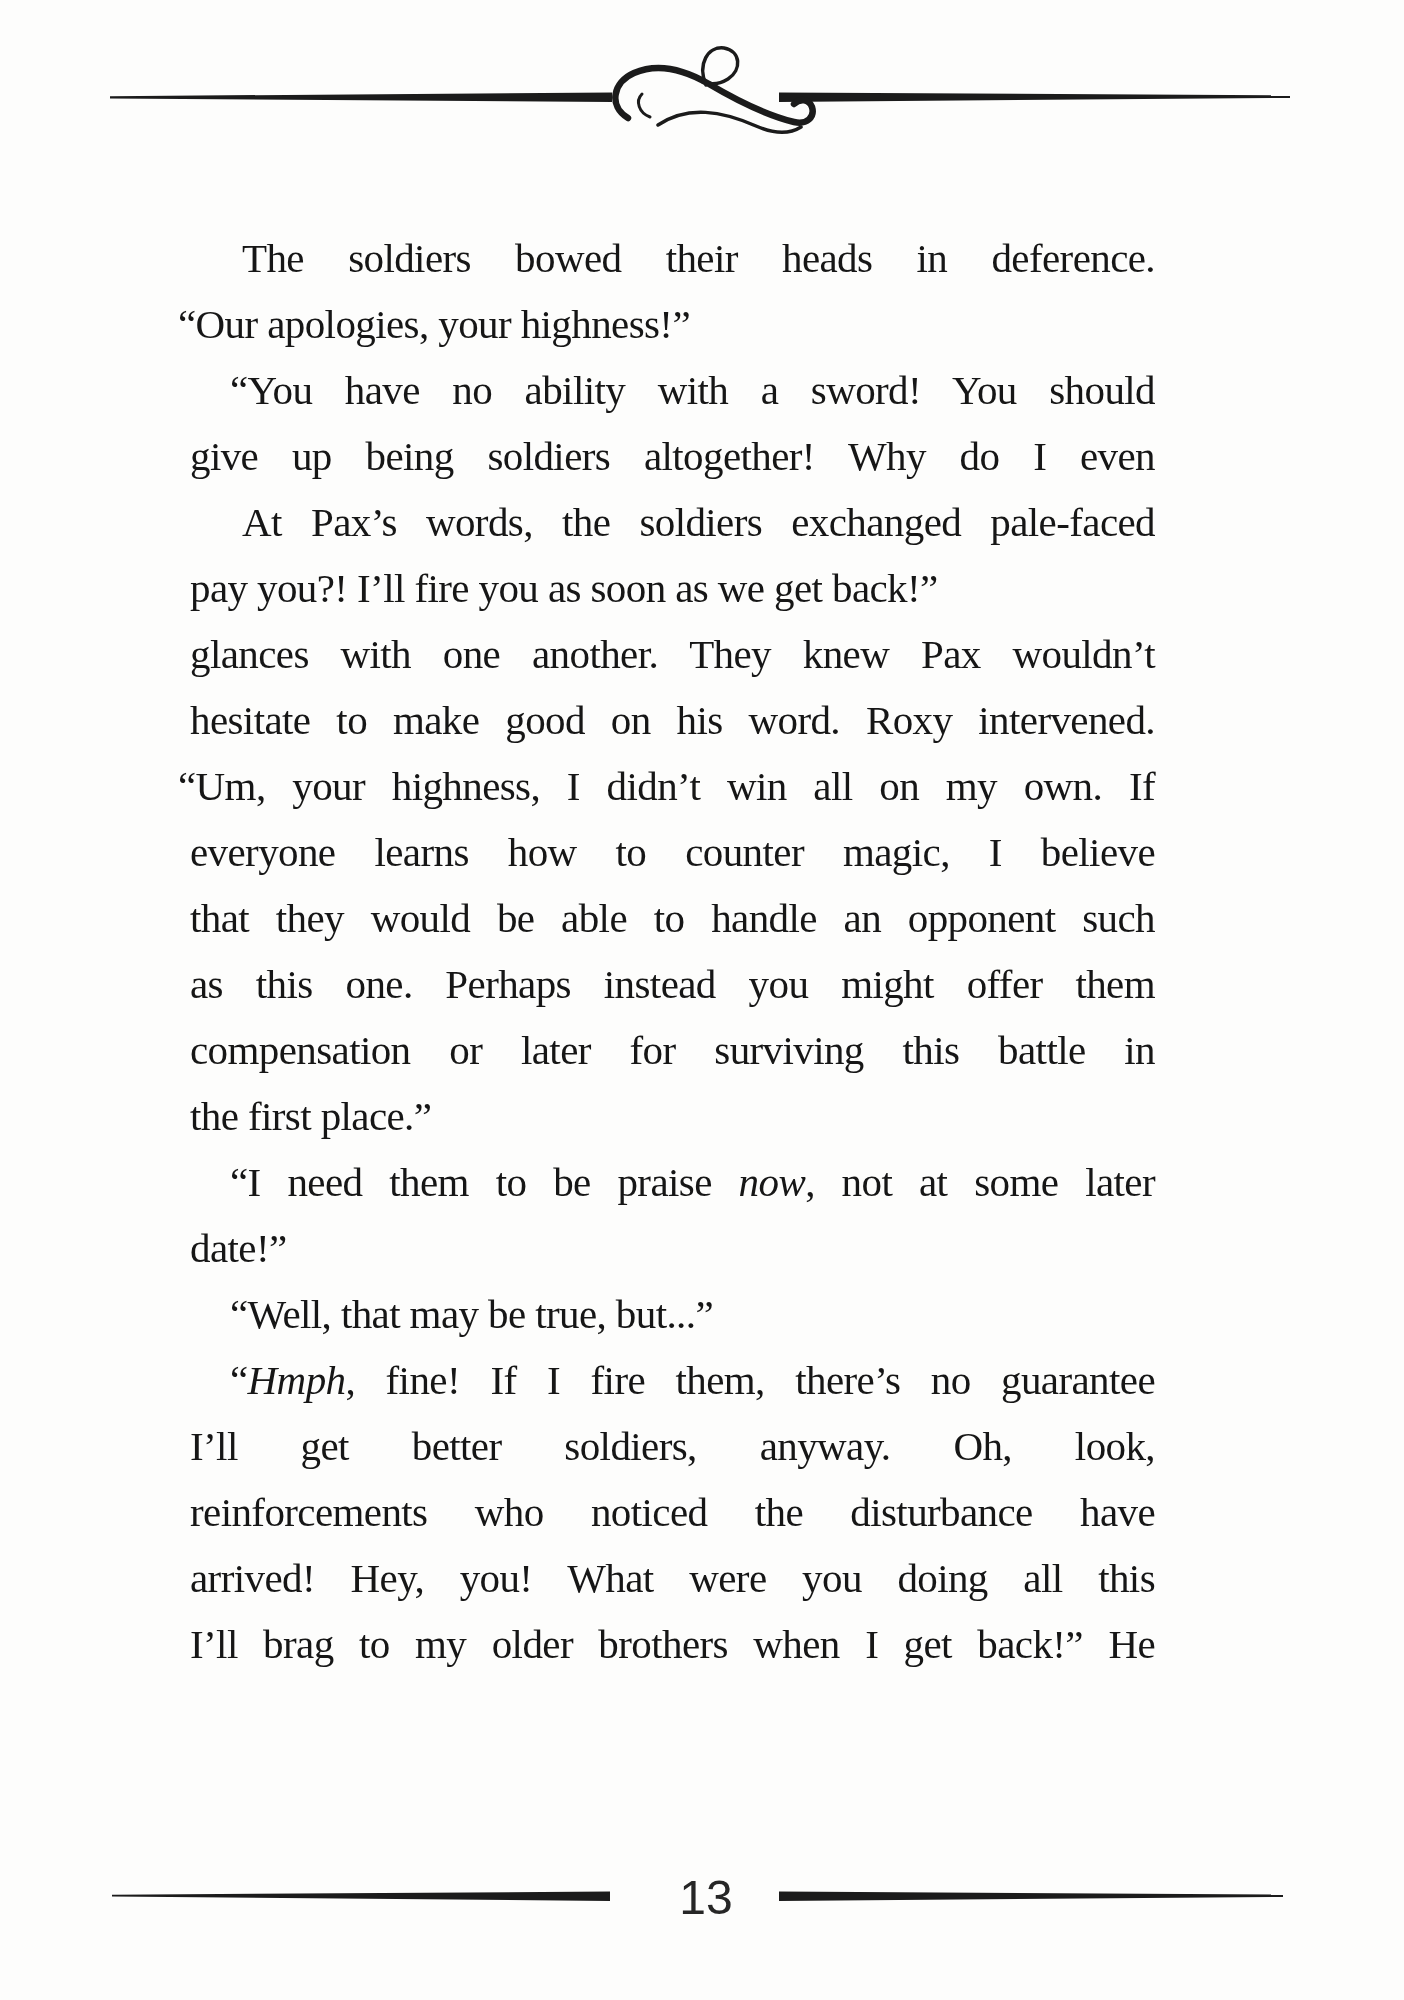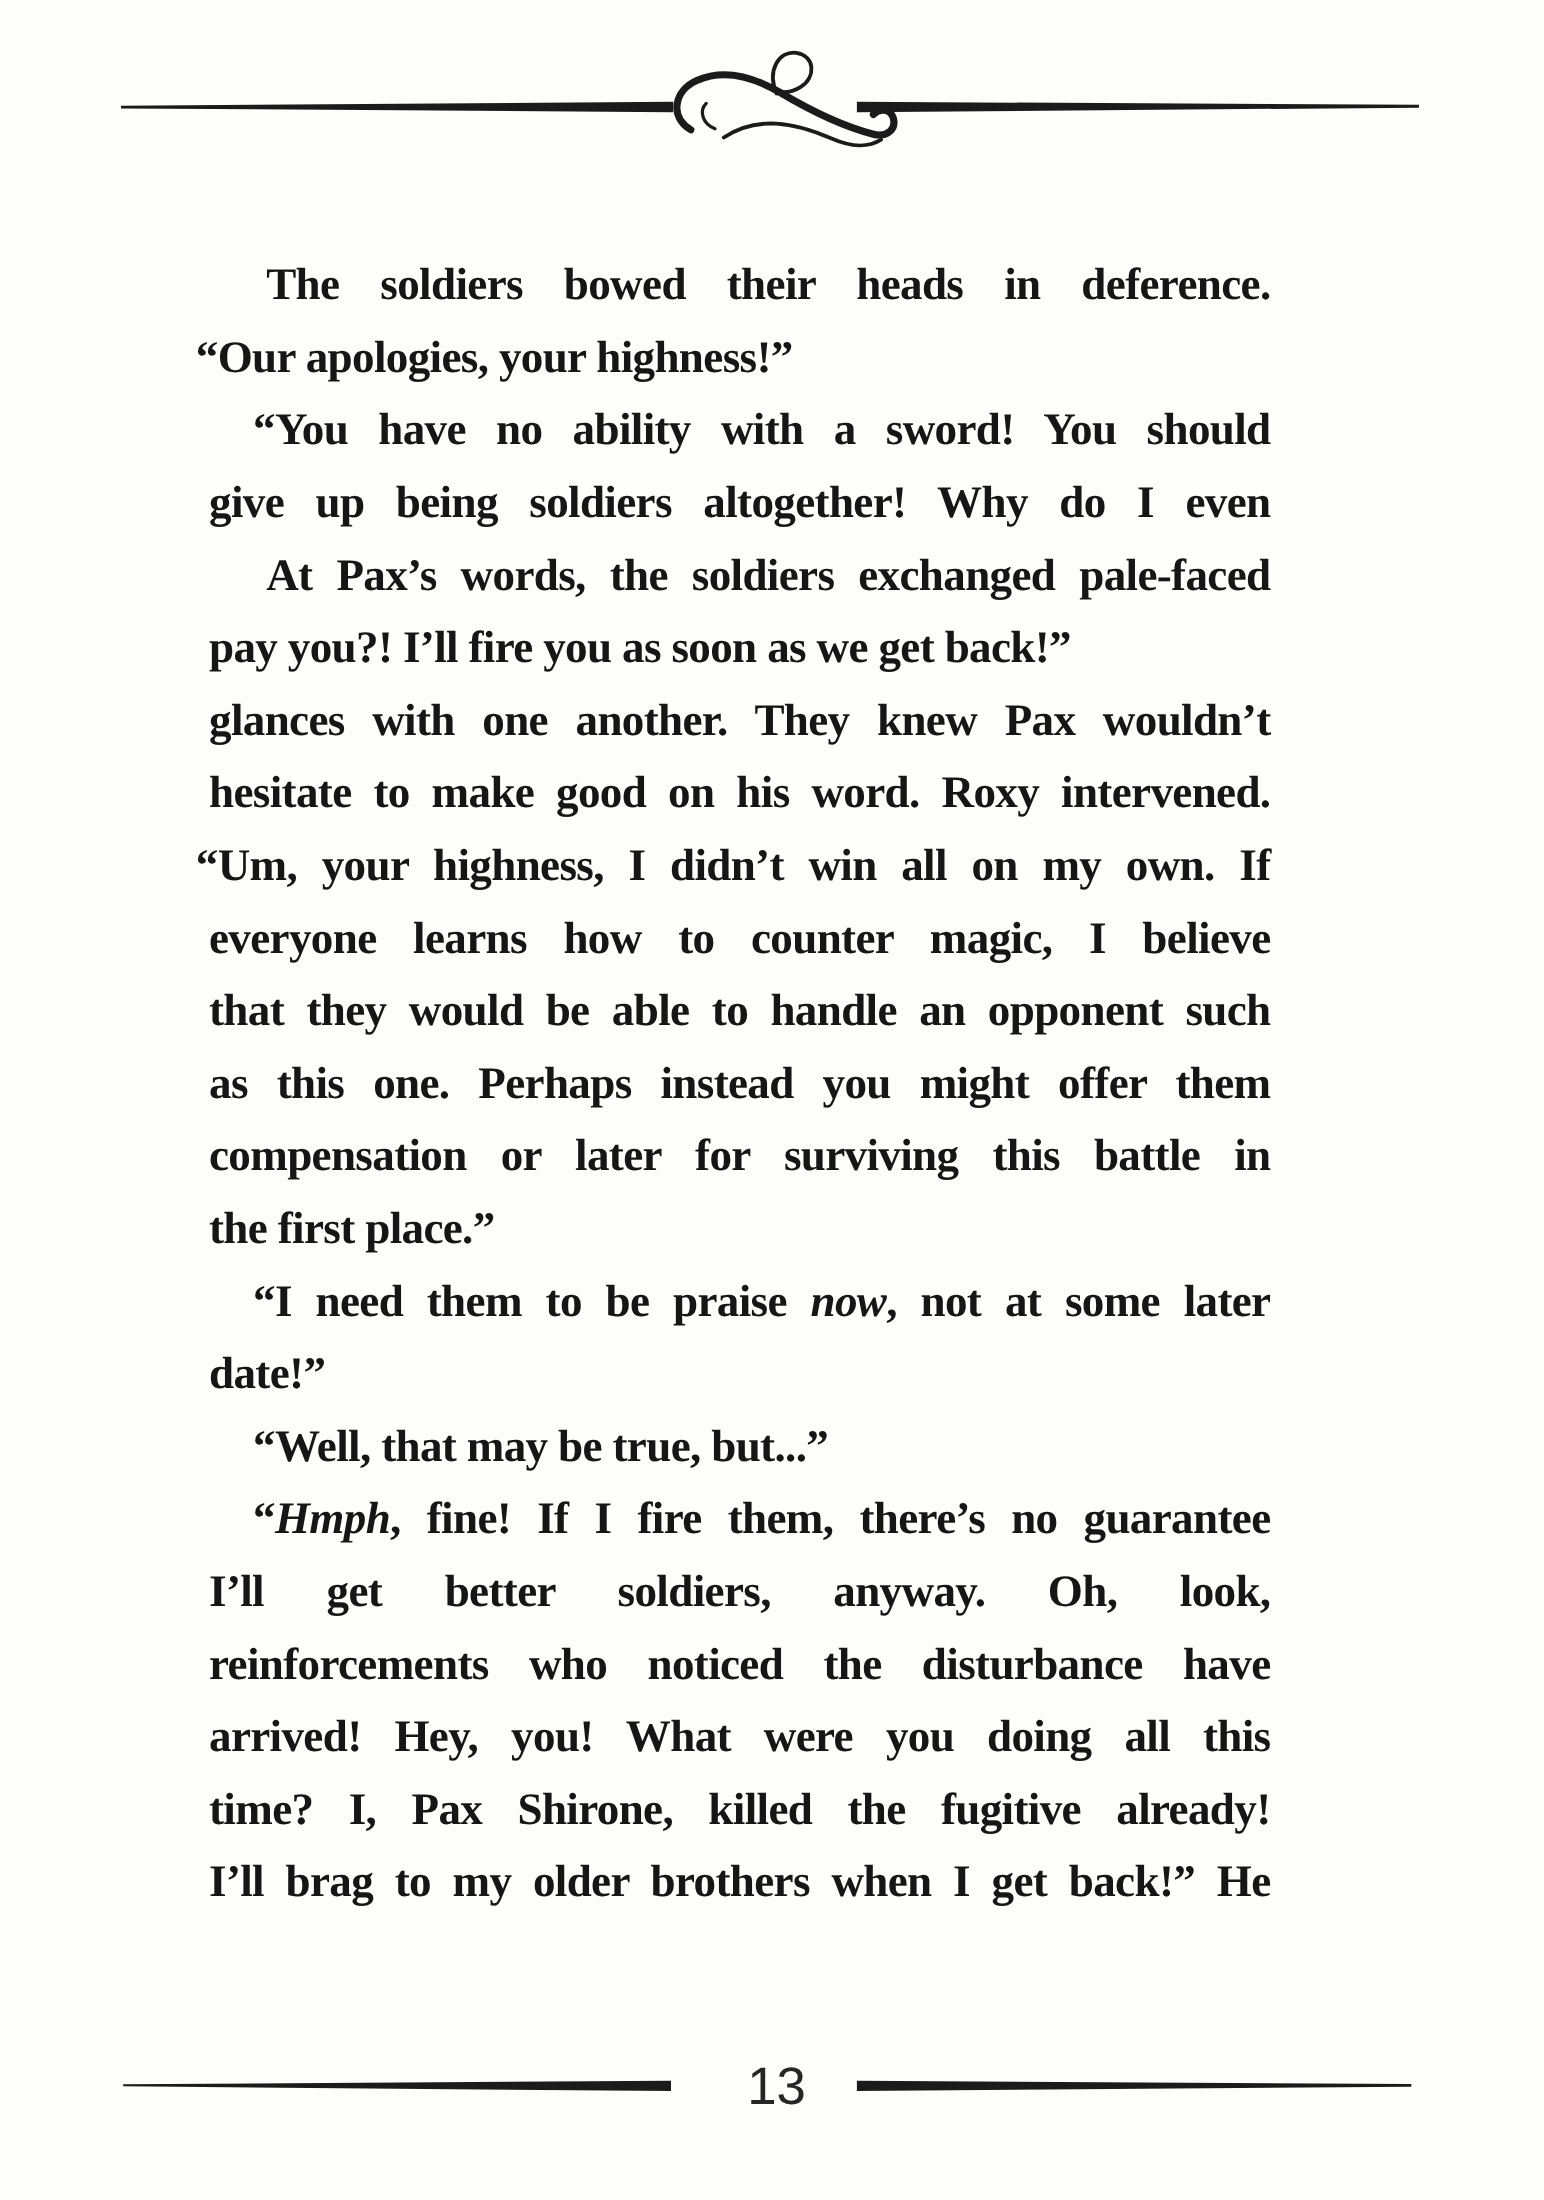--- a/index.html
+++ b/index.html
@@ -17,21 +17,20 @@
   .header-divider { position: absolute; top: 0; left: 0; width: 1404px; height: 170px; }
   .header-divider svg { display: block; }
 
   
   .body-text {
     position: absolute;
     left: 190px; top: 225px; width: 965px;
     font-size: 41px;
     letter-spacing: -0.6px;
     color: #161616;
-    font-weight: bold;
   }
   .line {
     height: 66px;
     line-height: 66px;
     text-align: justify;
     text-align-last: left;
     white-space: normal;
   }
   .line.just { text-align-last: justify; }
   .line .it { font-style: italic; }
@@ -93,21 +92,20 @@
       <div class="line just"><span>as this one. Perhaps instead you might offer them</span></div>
       <div class="line just"><span>compensation or later for surviving this battle in</span></div>
       <div class="line"><span>the first place.”</span></div>
       <div class="line just" style="text-indent: 40px;"><span>“I need them to be praise </span><span class="it">now</span><span>, not at some later</span></div>
       <div class="line"><span>date!”</span></div>
       <div class="line" style="text-indent: 40px;"><span>“Well, that may be true, but...”</span></div>
       <div class="line just" style="text-indent: 40px;"><span>“</span><span class="it">Hmph</span><span>, fine! If I fire them, there’s no guarantee</span></div>
       <div class="line just"><span>I’ll get better soldiers, anyway. Oh, look,</span></div>
       <div class="line just"><span>reinforcements who noticed the disturbance have</span></div>
       <div class="line just"><span>arrived! Hey, you! What were you doing all this</span></div>
-      <div class="line just"><span>time? I, Pax Shirone, killed the fugitive already!</span></div>
       <div class="line just"><span>I’ll brag to my older brothers when I get back!” He</span></div>
     </main>
 
   <div class="footer">
     <svg width="1404" height="70" viewBox="0 0 1404 70">
 
       <polygon points="112,24.8 610,21.5 610,31 112,26.6" fill="#1b1b1b"></polygon>
 
       <polygon points="779,21.5 1283,24.6 1283,27 779,31" fill="#1b1b1b"></polygon>
     </svg>

